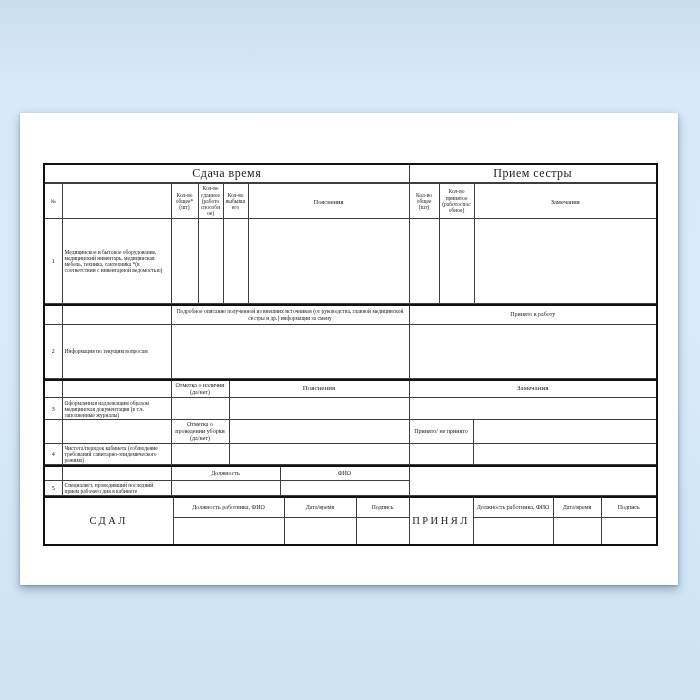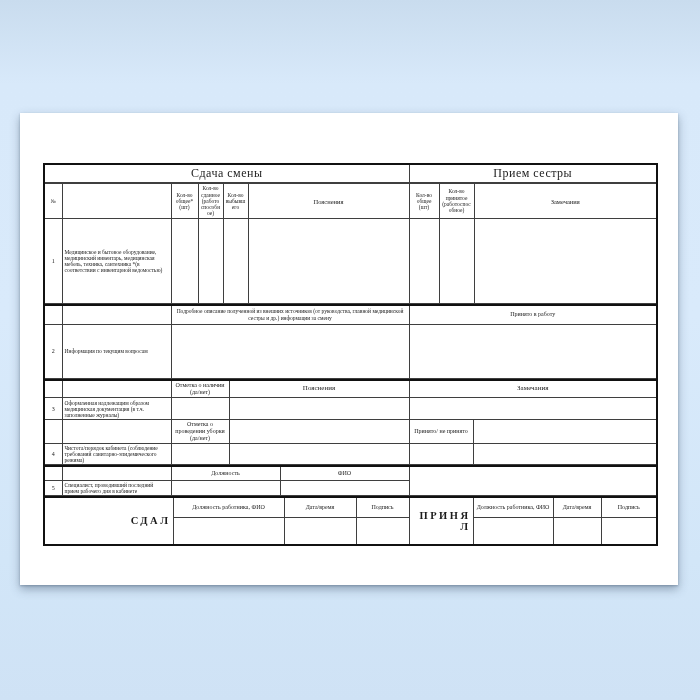--- a/index.html
+++ b/index.html
@@ -23,37 +23,37 @@
   td.vdiv{border-left:2px solid #111;}
   td.title{font-size:12px;text-align:center;letter-spacing:0.5px;}
   td.ch{font-size:5.5px;line-height:6.3px;text-align:center;}
   td.chBig{font-size:6.5px;line-height:7px;text-align:center;}
   td.sh{font-size:6px;line-height:6.8px;text-align:center;}
   td.shBig{font-size:7px;line-height:7.5px;text-align:center;}
   td.num{font-size:6px;text-align:center;vertical-align:top;}
   td.numMid{font-size:6px;text-align:center;vertical-align:middle;}
   td.desc{font-size:5.5px;line-height:6px;text-align:left;vertical-align:top;padding:2px 3px;}
   td.descMid{font-size:5.5px;line-height:6px;text-align:left;vertical-align:middle;padding:2px 3px;}
-  td.big{font-size:10.5px;font-weight:bold;letter-spacing:2.5px;text-align:right;}
+  td.big{font-size:10.5px;font-weight:normal;letter-spacing:2.5px;text-align:center;}
 </style>
 </head>
 <body>
 
 <div class="stage">
   <div class="paper">
     <div class="form">
 
       <table class="ft t1">
         <colgroup>
             <col style="width:365px">
             <col style="width:248px">
           </colgroup>
         <tbody>
             <tr style="height:18px">
-          <td class="title">Сдача смены</td>
+          <td class="title">Сдача время</td>
           <td class="title vdiv">Прием сестры</td>
         </tr>
       </tbody>
         </table>
 
       <table class="ft t2">
         <colgroup>
           <col style="width:18px">
             <col style="width:109px">
             <col style="width:27px">

